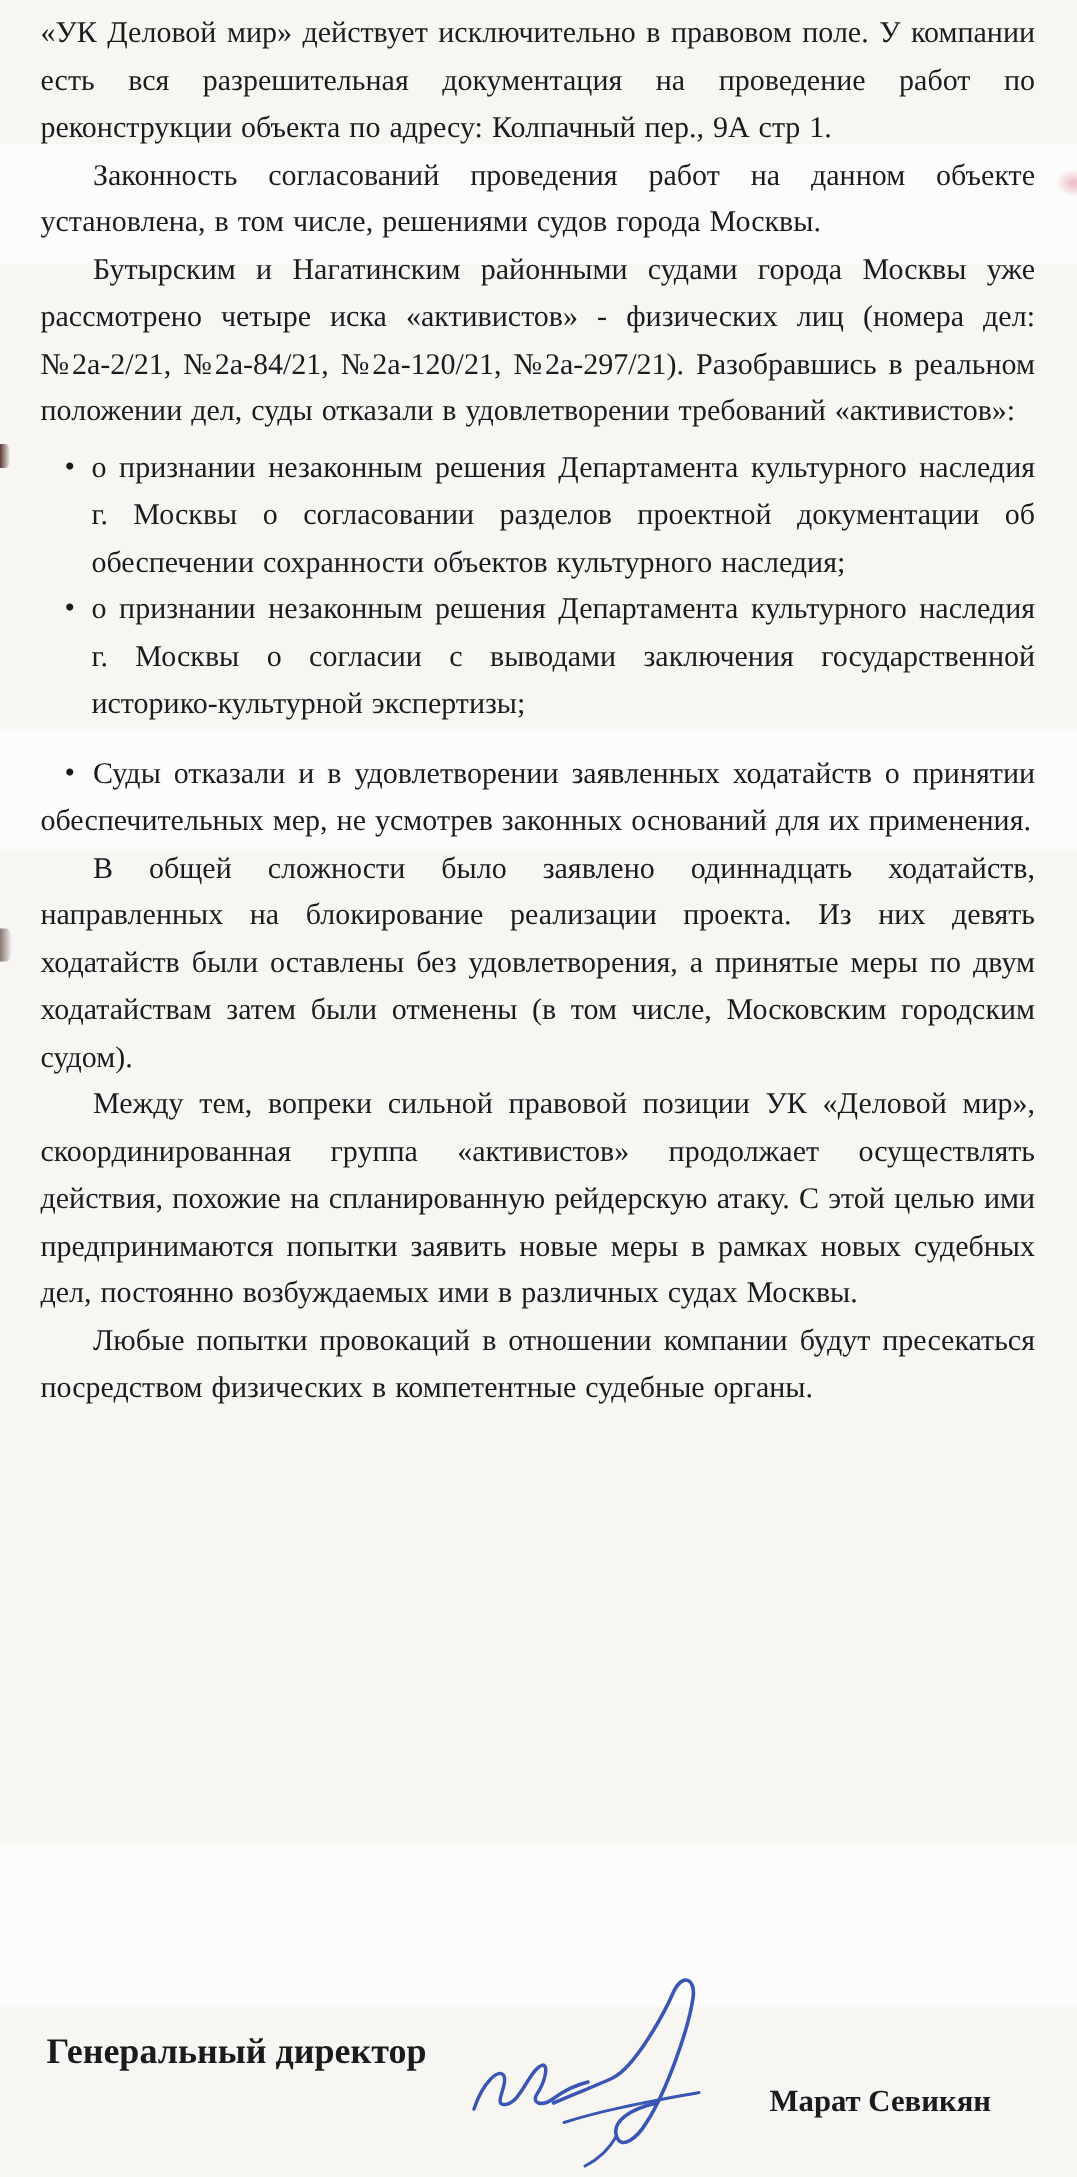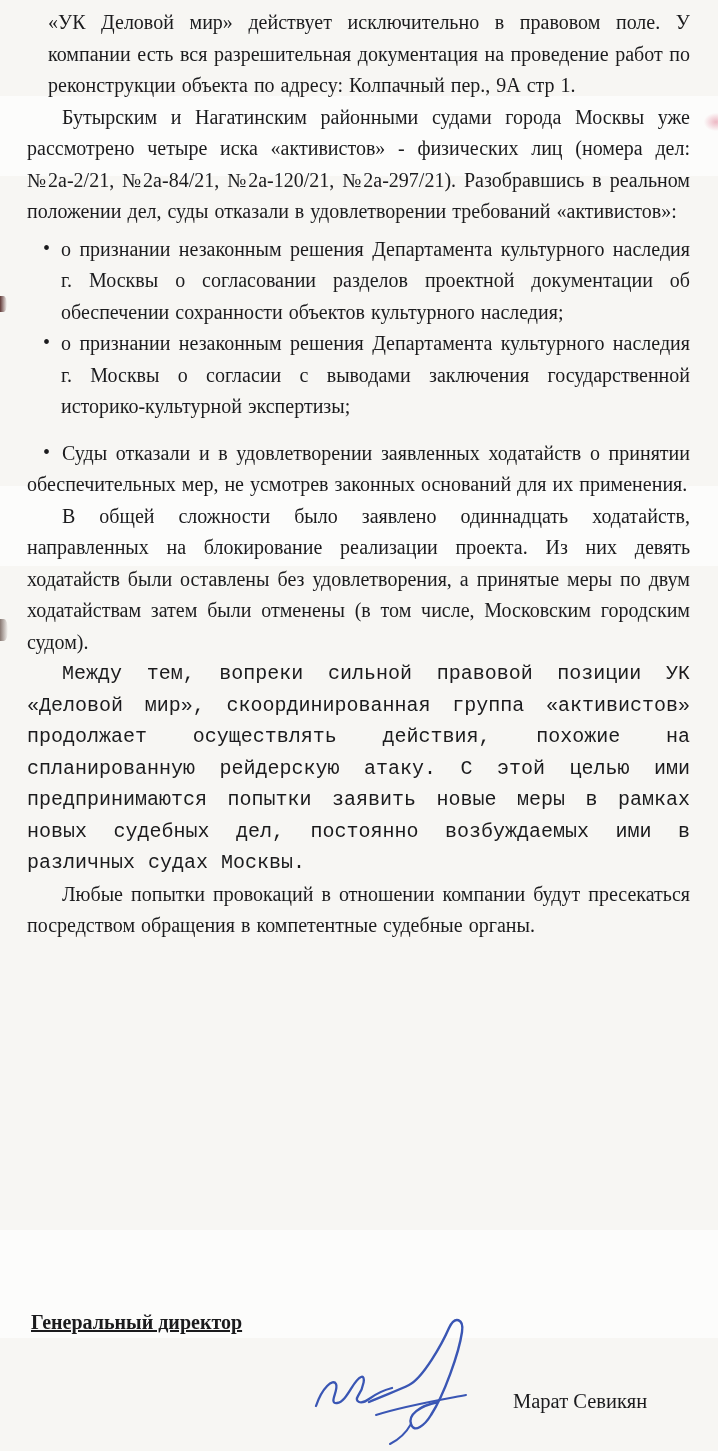--- a/index.html
+++ b/index.html
@@ -23,48 +23,47 @@
 
   .page-text {
     position: relative; z-index: 2;
     padding: 7px 28px 0 27px;
     font-size: 20px;
     line-height: 31.5px;
     text-align: justify;
     word-spacing: 1px;
   }
   .page-text p { margin: 0; text-indent: 35px; }
-  .page-text p.continuation { text-indent: 0; margin-left: 21px; }
-  .mt6  { margin-top: 6px; font-family: Liberation Mono, monospace; }
+  .page-text p.continuation { text-indent: 0; }
+  .mt6  { margin-top: 6px; }
   .mt3  { margin-top: 3px; }
   .closing { margin-top: 11px !important; margin-left: 3px; }
 
   ul.bullets { list-style: none; margin: 6px 0 0 0; padding: 0; }
   ul.bullets li {
     position: relative;
     padding-left: 34px;
     text-align: justify;
   }
   ul.bullets li .bullet-marker {
     position: absolute; left: 16px; top: -1px;
     text-indent: 0; font-size: 20px;
   }
   ul.bullets li.gap-top { margin-top: 15px; }
 
   .footer-titles {
-    position: absolute; left: 31px; top: 1310px;
+    position: absolute; left: 31px; top: 1356px;
     z-index: 2;
-    font-weight: bold; font-size: 20px; line-height: 24.5px;
+    font-weight: bold; font-size: 24px; line-height: 24.5px;
     white-space: nowrap;
-    text-decoration: underline;
   }
   .signer-name {
     position: absolute; left: 513px; top: 1390px;
     z-index: 2;
-    font-weight: normal; font-size: 20.5px;
+    font-weight: bold; font-size: 20.5px;
     white-space: nowrap;
   }
   .signature-wrap {
     position: absolute; left: 310px; top: 1316px;
     width: 185px; height: 132px; z-index: 2;
   }
 
   
   .artifact { position: absolute; z-index: 3; pointer-events: none; }
   .art-pink {
@@ -82,40 +81,41 @@
 </style>
 </head>
 <body style="background: rgb(247, 246, 243); color: rgb(27, 27, 29);">
 
 <div class="scan-band band-1"></div>
 <div class="scan-band band-2"></div>
 <div class="scan-band band-3"></div>
 
 <div class="page-text">
   <p class="continuation">«УК Деловой мир» действует исключительно в правовом поле. У компании есть вся разрешительная документация на проведение работ по реконструкции объекта по адресу: Колпачный пер., 9А стр 1.</p>
+  <p>Законность согласований проведения работ на данном объекте установлена, в том числе, решениями судов города Москвы.</p>
   <p>Бутырским и Нагатинским районными судами города Москвы уже рассмотрено четыре иска «активистов» - физических лиц (номера дел: №2а-2/21, №2а-84/21, №2а-120/21, №2а-297/21). Разобравшись в реальном положении дел, суды отказали в удовлетворении требований «активистов»:</p>
 
   <ul class="bullets">
     <li>
       <span class="bullet-marker">•</span>
       <span>о признании незаконным решения Департамента культурного наследия г. Москвы о согласовании разделов проектной документации об обеспечении сохранности объектов культурного наследия;</span>
     </li>
     <li>
       <span class="bullet-marker">•</span>
       <span>о признании незаконным решения Департамента культурного наследия г. Москвы о согласии с выводами заключения государственной историко-культурной экспертизы;</span>
     </li>
     <li class="gap-top">
       <span class="bullet-marker">•</span>
     </li>
   </ul>
 
   <p>Суды отказали и в удовлетворении заявленных ходатайств о принятии обеспечительных мер, не усмотрев законных оснований для их применения.</p>
   <p class="mt3">В общей сложности было заявлено одиннадцать ходатайств, направленных на блокирование реализации проекта. Из них девять ходатайств были оставлены без удовлетворения, а принятые меры по двум ходатайствам затем были отменены (в том числе, Московским городским судом).</p>
   <p class="mt6">Между тем, вопреки сильной правовой позиции УК «Деловой мир», скоординированная группа «активистов» продолжает осуществлять действия, похожие на спланированную рейдерскую атаку. С этой целью ими предпринимаются попытки заявить новые меры в рамках новых судебных дел, постоянно возбуждаемых ими в различных судах Москвы.</p>
-  <p>Любые попытки провокаций в отношении компании будут пресекаться посредством обращения в компетентные судебные органы.</p>
+  <p>Любые попытки провокаций в отношении компании будут пресекаться посредством физических в компетентные судебные органы.</p>
 </div>
 
 <div class="footer-titles">
   <div>Генеральный директор</div>
 </div>
 
 <div class="signature-wrap">
   <svg width="185" height="132" viewBox="0 0 185 132" fill="none" xmlns="http://www.w3.org/2000/svg">
     <path d="M6,90 C12,72 23,62 26,68 C29,74 18,88 27,87 C37,86 43,64 51,61 C56,59 54,71 48,80 C44,86 51,89 59,83 C67,77 74,74 82,72" stroke="#3a56b4" stroke-width="2.3" stroke-linecap="round" fill="none"></path>
     <path d="M59,86 C75,79 89,74 99,69 C113,62 132,28 139,12 C145,-1 154,3 152,16 C149,37 134,79 121,99 C115,109 104,118 101,108 C98,99 109,90 128,86" stroke="#3a56b4" stroke-width="2.4" stroke-linecap="round" fill="none"></path>

